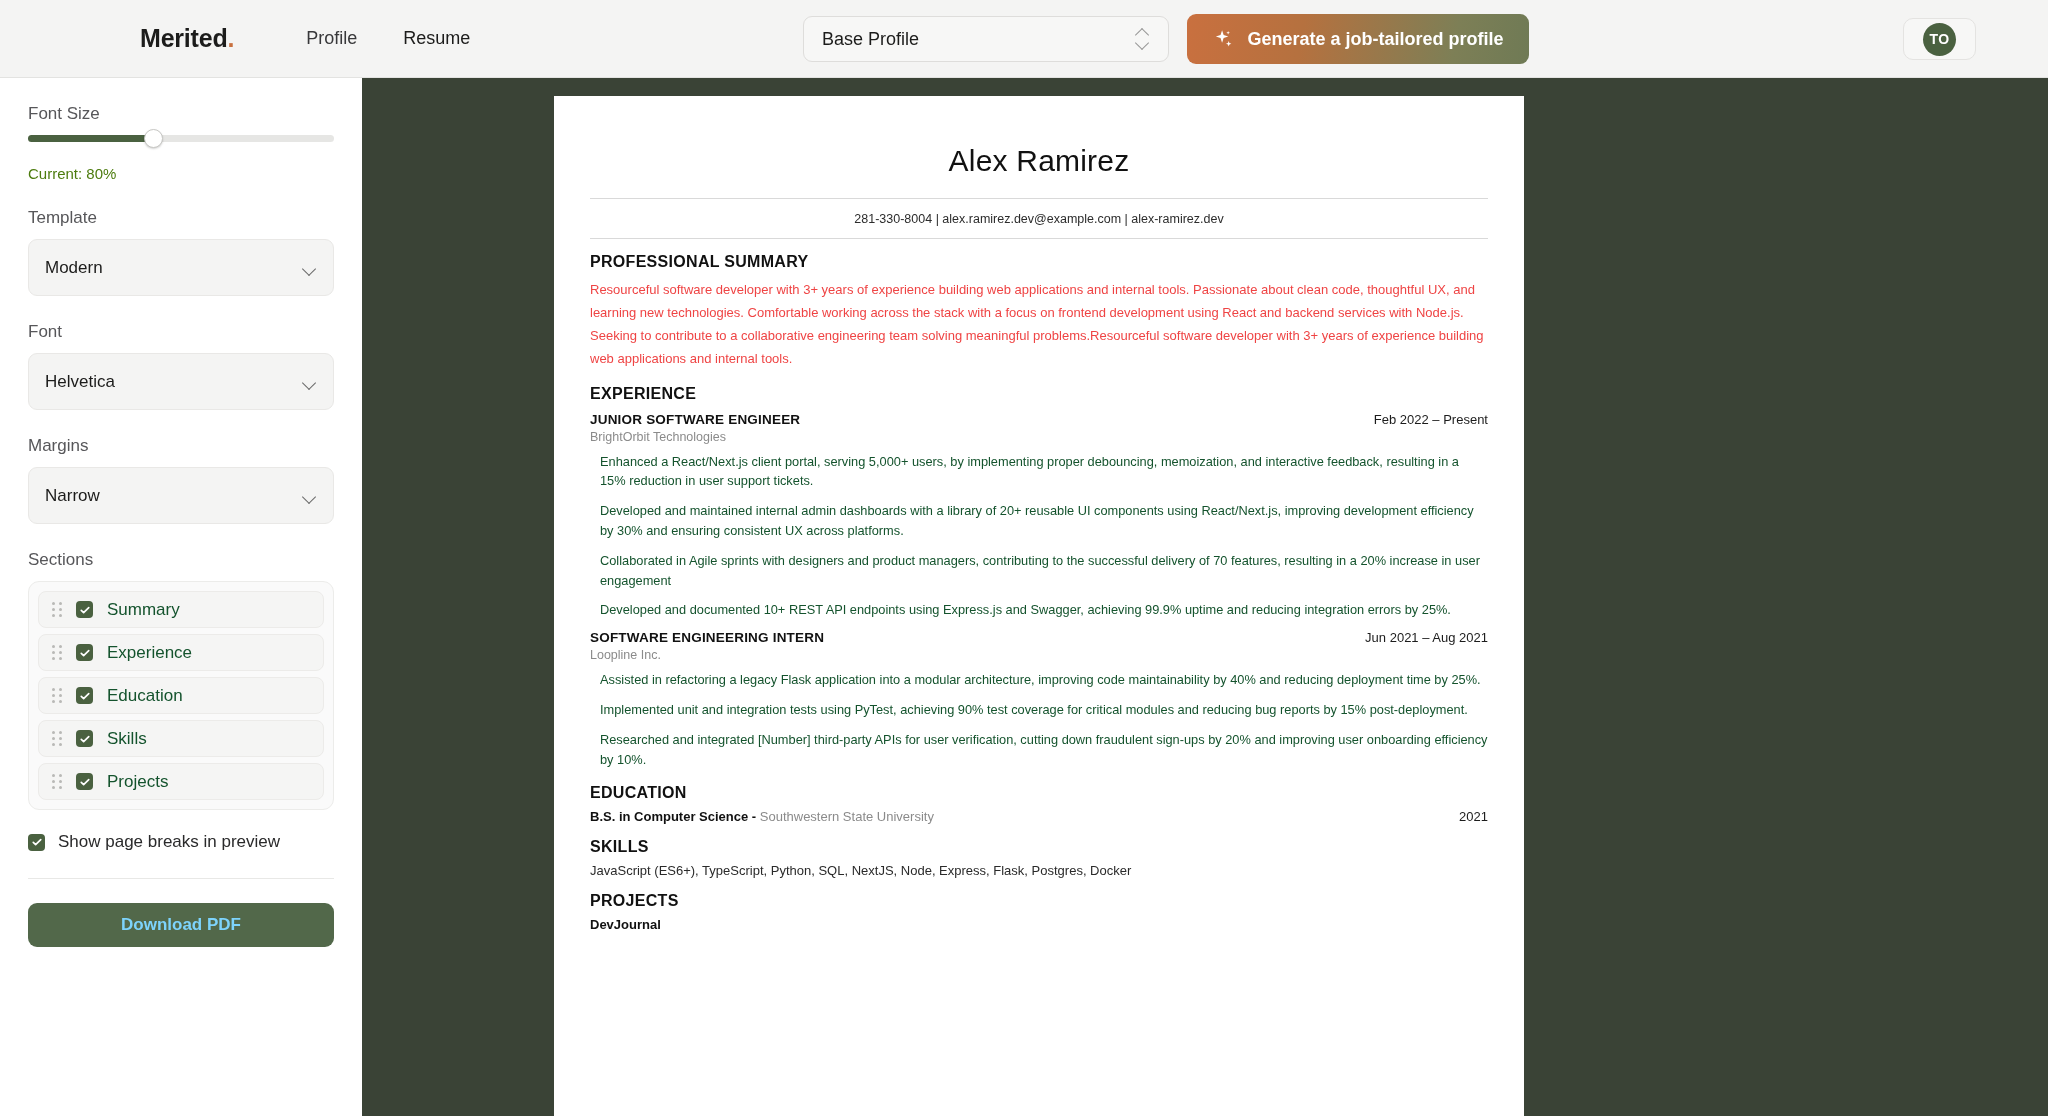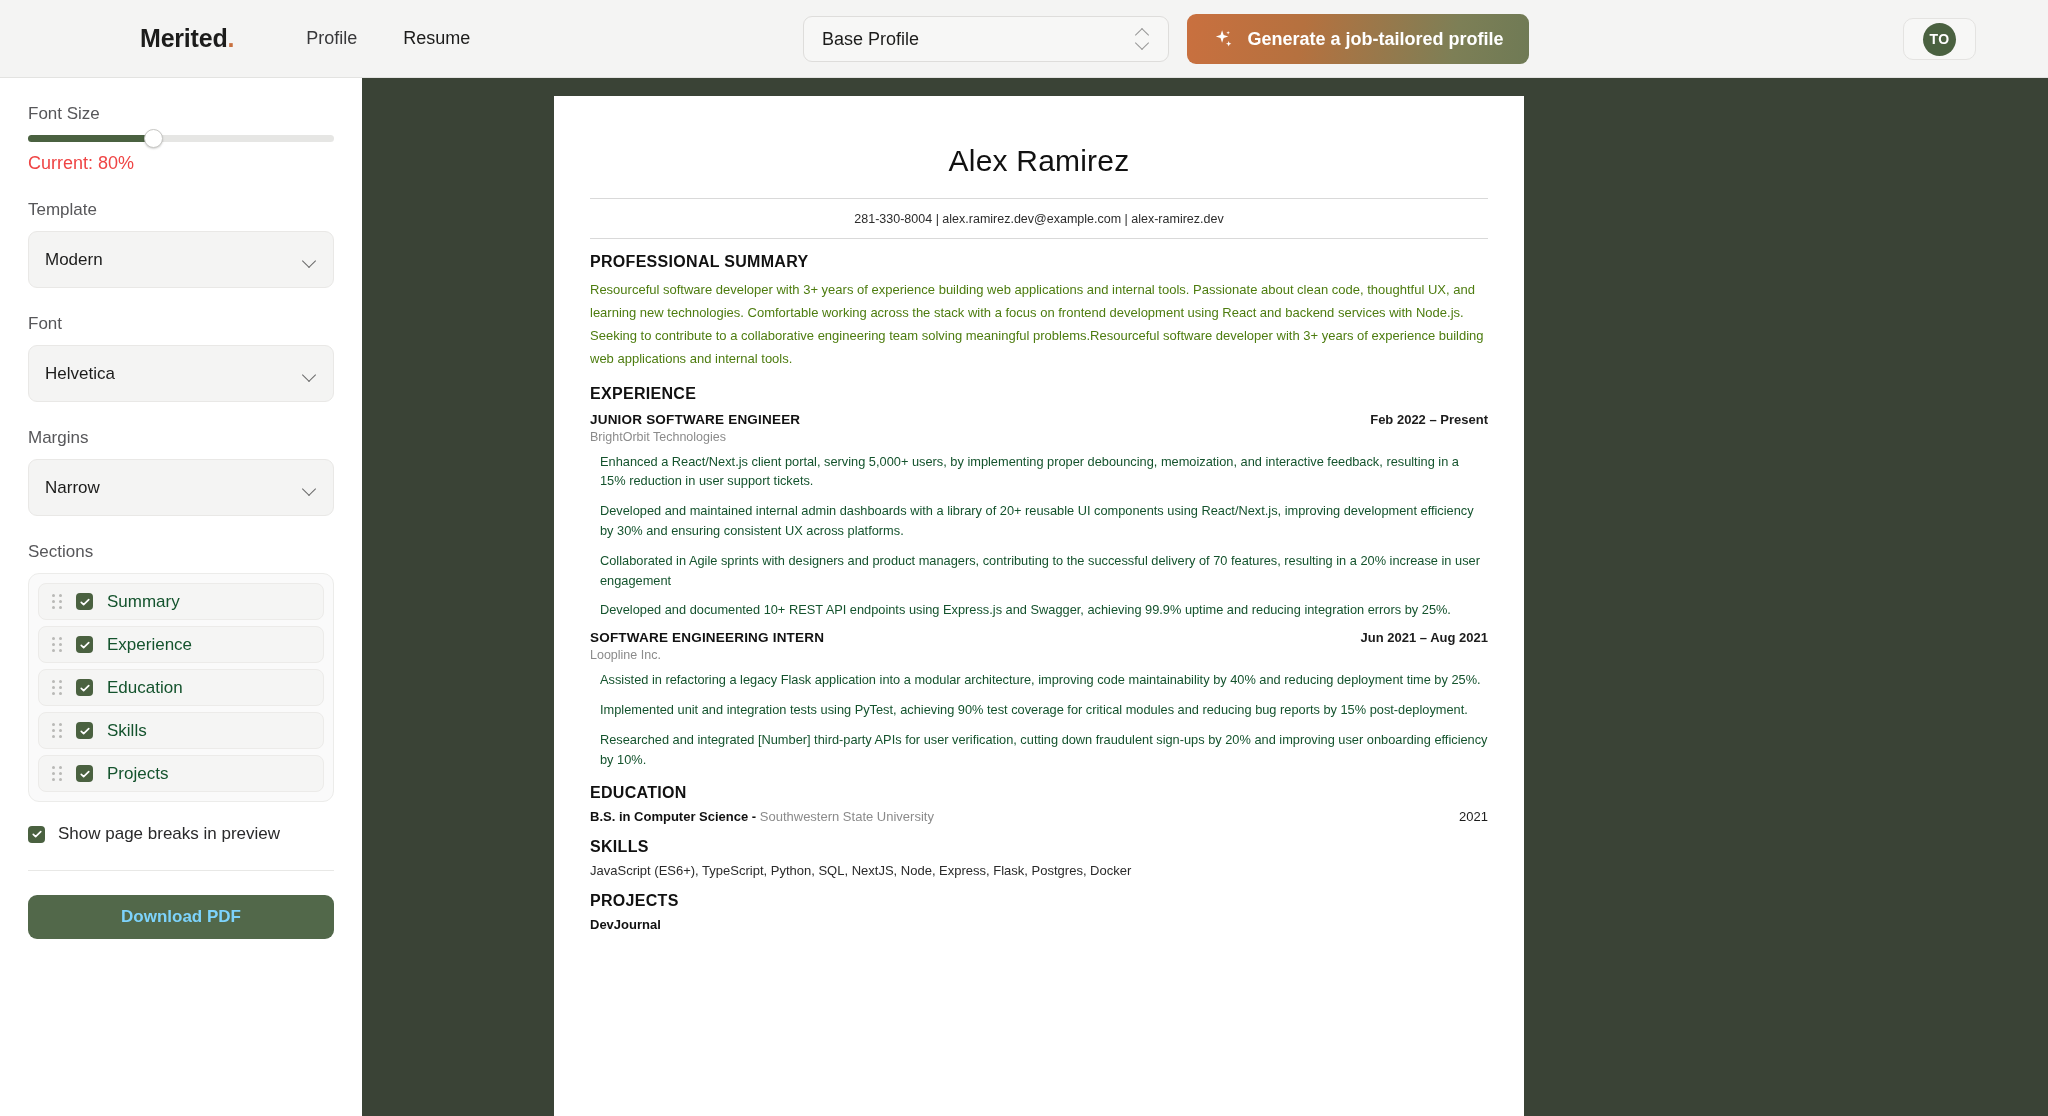--- a/index.html
+++ b/index.html
@@ -97,21 +97,21 @@
     position: absolute; left: 0; top: 0; height: 7px;
     width: 41%; background: #4a6140; border-radius: 4px;
   }
   .slider-thumb {
     position: absolute; top: 50%; left: 41%;
     width: 19px; height: 19px; margin-top: -9.5px; margin-left: -9.5px;
     background: #fff; border: 1.5px solid #c7c7c4; border-radius: 50%;
     box-shadow: 0 1px 2px rgba(0,0,0,.18);
     cursor: grab;
   }
-  .slider-current { font-size: 18px; color: #ef4444; margin-top: 11px; }
+  .slider-current { font-size: 15px; color: #4d7c0f; margin-top: 23px; }
 
   .block { margin-top: 26px; }
   .select-box {
     height: 57px; background: #f4f4f3; border: 1px solid #e9e8e6;
     border-radius: 9px; display: flex; align-items: center;
     padding: 12px 16px; cursor: pointer;
   }
   .select-box .val { flex: 1; font-size: 17px; color: #1c1c1b; }
   .d-chev { width: 14px; height: 8px; position: relative; }
   .d-chev:before {
@@ -167,25 +167,25 @@
   }
   .r-rule { height: 1px; background: #d9d9d9; }
   .r-contact {
     text-align: center; font-size: 12.5px; color: #2c2c2c;
     padding: 13px 0 12px 0;
   }
   .r-sec-title {
     font-size: 16px; font-weight: 700; color: #111; letter-spacing: .3px;
     margin: 14px 0 7px 0; text-transform: uppercase;
   }
-  .r-para { font-size: 13px; color: #4d7c0f; line-height: 1.78; }
+  .r-para { font-size: 13px; color: #ef4444; line-height: 1.78; }
 
   .r-job-head { display: flex; align-items: baseline; justify-content: space-between; margin-top: 9px; }
   .r-job-title { font-size: 13.5px; font-weight: 700; color: #111; letter-spacing: .2px; }
-  .r-job-date { font-size: 13px; font-weight: 700; color: #1c1c1c; }
+  .r-job-date { font-size: 13px; font-weight: 400; color: #1c1c1c; }
   .r-job-co { font-size: 12.5px; color: #8b8b8b; margin-top: 3px; }
   .r-bullets { margin: 8px 0 0 0; padding: 0; list-style: none; }
   .r-bullets li {
     font-size: 12.8px; color: #14532d; line-height: 1.55;
     padding-left: 10px; margin-bottom: 10px;
   }
 
   .r-edu-row { display: flex; align-items: baseline; justify-content: space-between; margin-top: 6px; }
   .r-edu-deg { font-size: 13px; font-weight: 700; color: #111; }
   .r-edu-school { font-weight: 400; color: #8b8b8b; }

